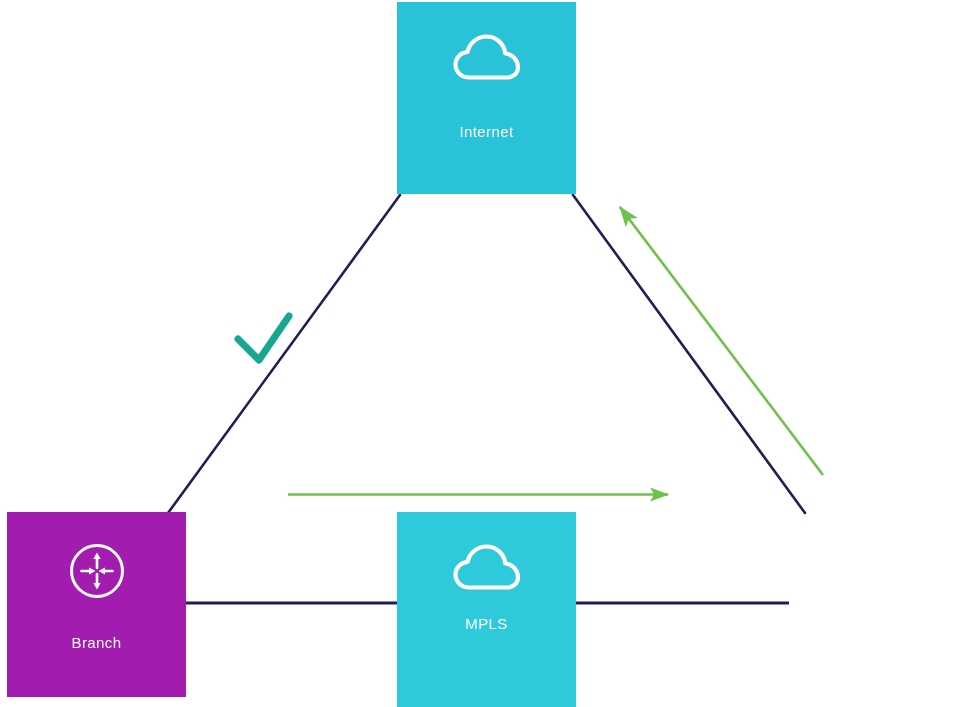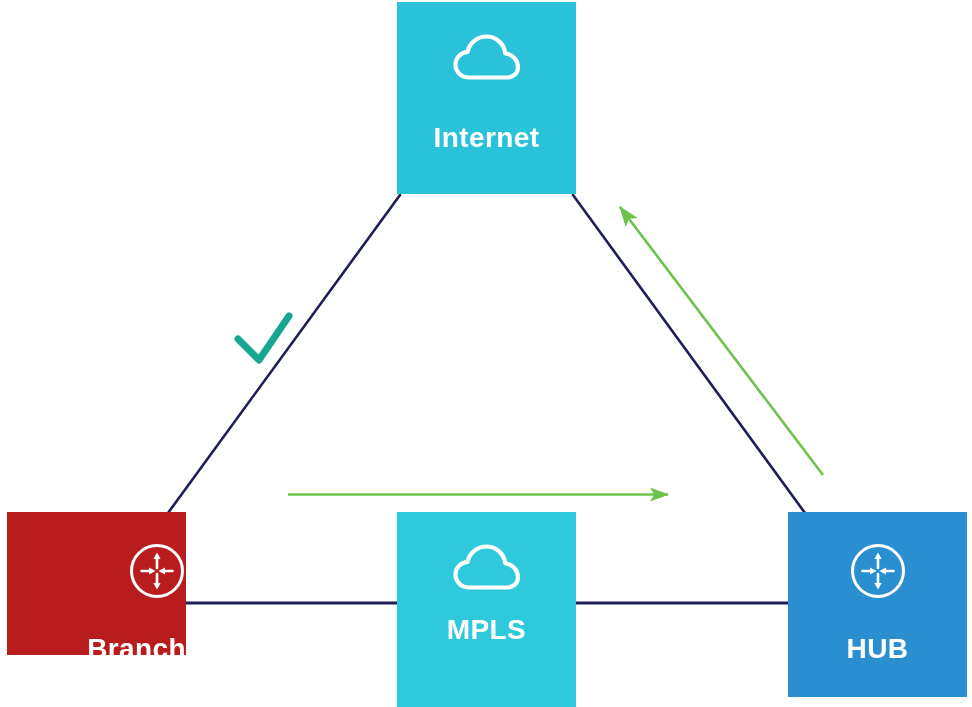--- a/index.html
+++ b/index.html
@@ -33,22 +33,22 @@
     flex-direction: column;
     align-items: center;
     justify-content: flex-start;
     color: #ffffff;
     z-index: 5;
   }
   .node-icon {
     display: block;
   }
   .node-label {
-    font-size: 28px;
-    font-weight: 700;
+    font-size: 15px;
+    font-weight: 400;
     letter-spacing: 0.4px;
     color: #ffffff;
     text-align: center;
     line-height: 1;
     white-space: nowrap;
   }
   
   #node-internet {
     left: 397px;
     top: 2px;
@@ -56,23 +56,22 @@
     height: 192px;
     background: #29c2d9;
   }
   #node-internet .node-icon { margin-top: 30px; }
   #node-internet .node-label { margin-top: 38px; }
   
   #node-branch {
     left: 7px;
     top: 512px;
     width: 179px;
-    height: 143px;
-    background: #b91c1c;
-    align-items: flex-end;
+    height: 185px;
+    background: #a21caf;
   }
   #node-branch .node-icon { margin-top: 30px; }
   #node-branch .node-label { margin-top: 31px; }
   
   #node-mpls {
     left: 397px;
     top: 512px;
     width: 179px;
     height: 195px;
     background: #2ecadb;
@@ -149,30 +148,14 @@
     <span class="node-icon">
       <svg width="70" height="50" viewBox="0 0 70 50" xmlns="http://www.w3.org/2000/svg">
         <path d="M17.5,45.5 C9.2,45.5 3.5,39.8 3.5,32.6 C3.5,25.8 8.8,20.3 15.6,19.8
                  C17.4,11.0 25.2,4.5 34.4,4.5 C44.2,4.5 52.3,11.9 53.2,21.4
                  C60.4,22.1 66,28.0 66,35.2 C66,41.9 60.7,45.5 54.2,45.5 Z" fill="none" stroke="#ffffff" stroke-width="4.2" stroke-linejoin="round" stroke-linecap="round"></path>
       </svg>
     </span>
     <span class="node-label">MPLS</span>
   </div>
 
-  <div class="node" id="node-hub">
-    <span class="node-icon">
-      <svg width="58" height="58" viewBox="0 0 58 58" xmlns="http://www.w3.org/2000/svg">
-        <circle cx="29" cy="29" r="25.5" fill="none" stroke="#ffffff" stroke-width="3"></circle>
-        <line x1="29" y1="26" x2="29" y2="13.5" stroke="#ffffff" stroke-width="2.6" stroke-linecap="round"></line>
-        <path d="M29,10.5 L32.6,17 L25.4,17 Z" fill="#ffffff"></path>
-        <line x1="29" y1="32" x2="29" y2="44.5" stroke="#ffffff" stroke-width="2.6" stroke-linecap="round"></line>
-        <path d="M29,47.5 L32.6,41 L25.4,41 Z" fill="#ffffff"></path>
-        <line x1="13.5" y1="29" x2="24" y2="29" stroke="#ffffff" stroke-width="2.6" stroke-linecap="round"></line>
-        <path d="M27.5,29 L21,32.6 L21,25.4 Z" fill="#ffffff"></path>
-        <line x1="44.5" y1="29" x2="34" y2="29" stroke="#ffffff" stroke-width="2.6" stroke-linecap="round"></line>
-        <path d="M30.5,29 L37,32.6 L37,25.4 Z" fill="#ffffff"></path>
-      </svg>
-    </span>
-    <span class="node-label">HUB</span>
-  </div>
 
 </div>
 
 </body></html>

